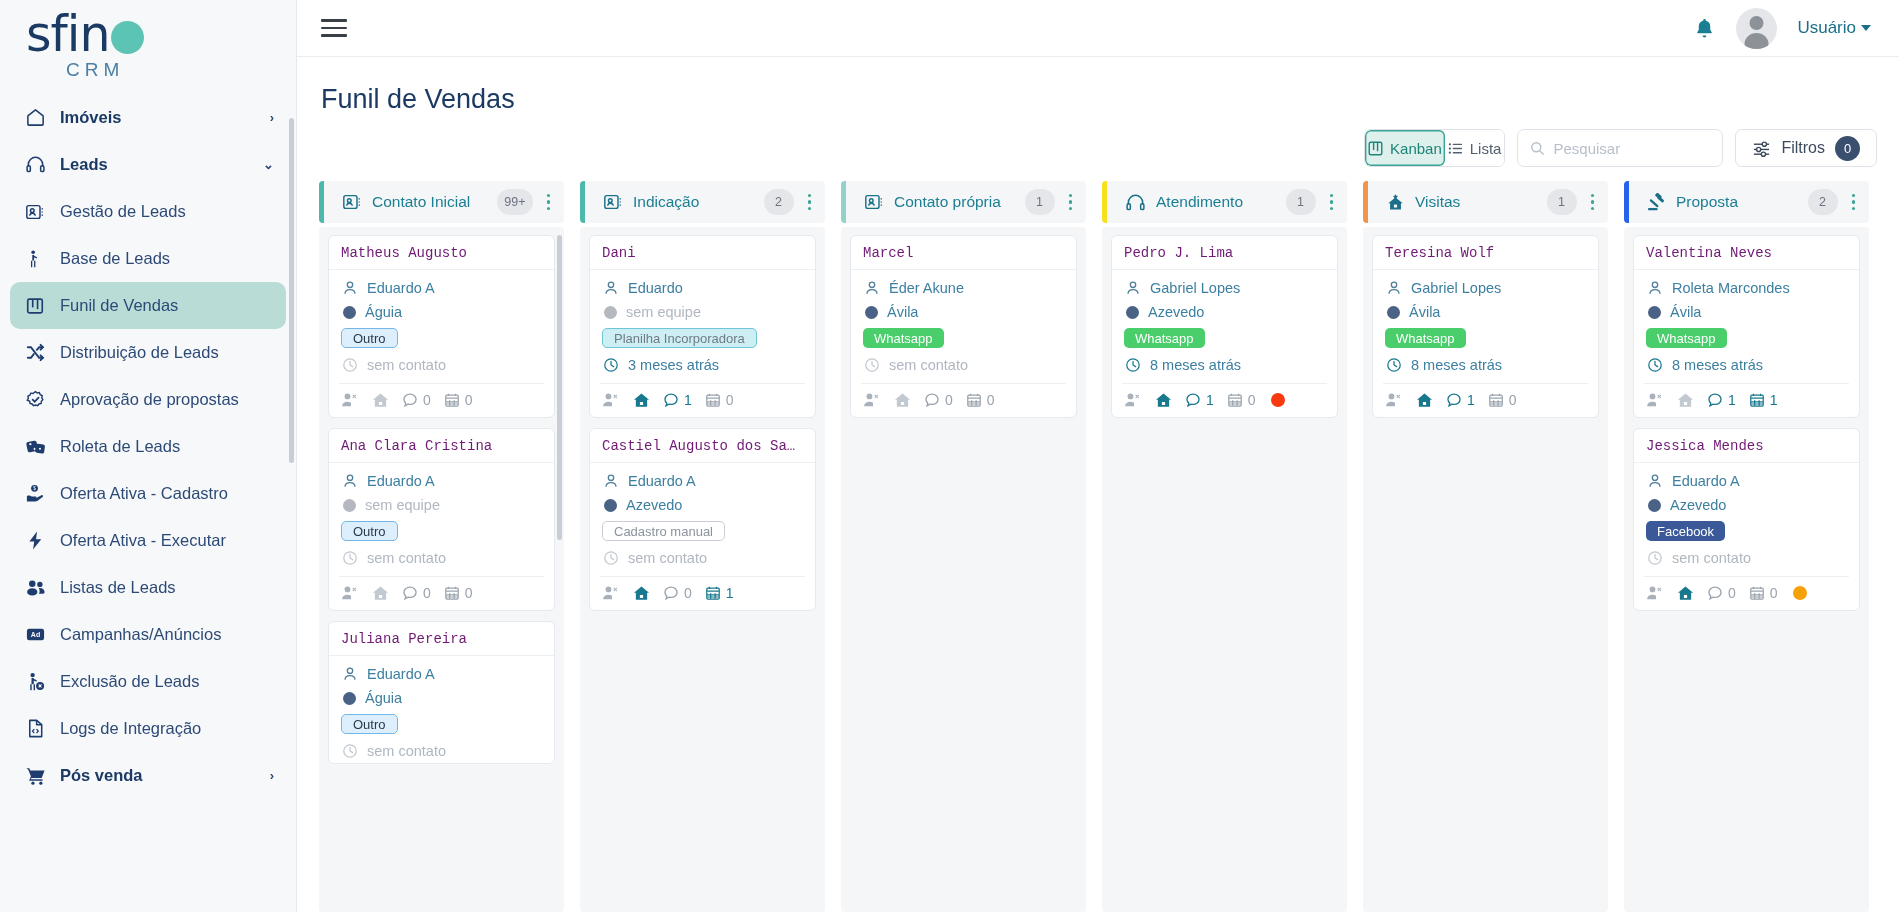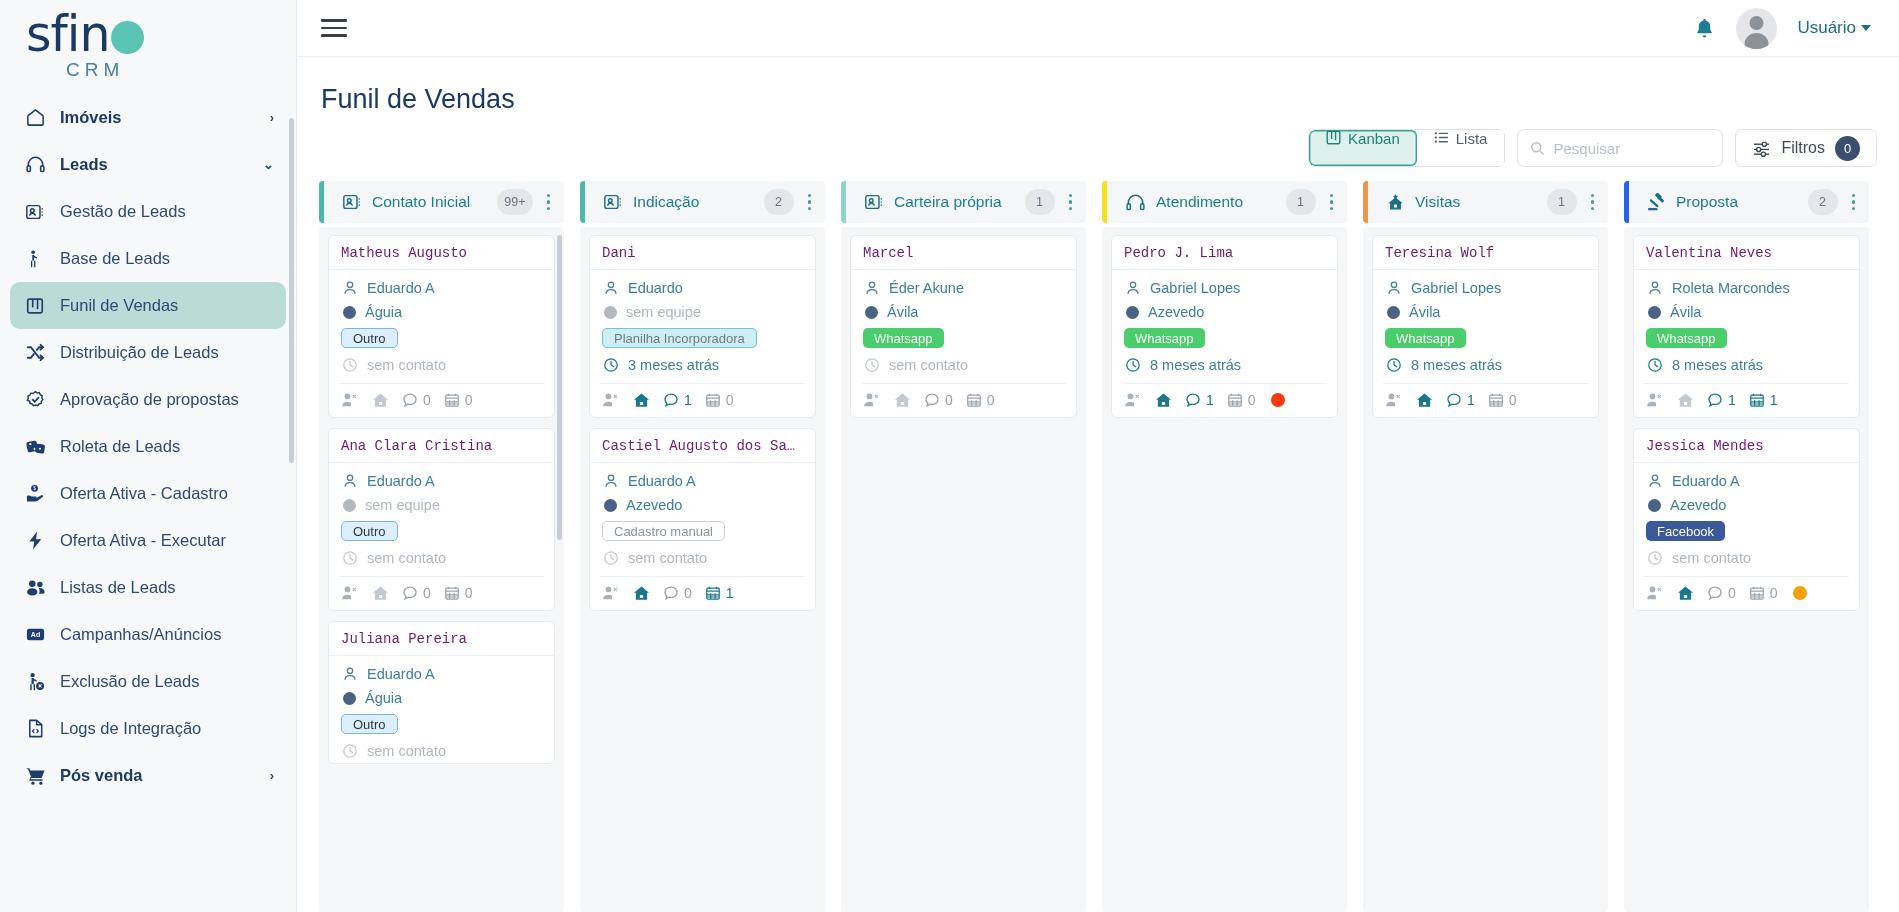--- a/index.html
+++ b/index.html
@@ -78,21 +78,21 @@
   .caret { width: 0; height: 0; border-left: 5px solid transparent; border-right: 5px solid transparent; border-top: 6px solid #1b6f89; }
 
   .content { flex: 1; display: flex; flex-direction: column; overflow: hidden; padding: 0 22px; }
   .page-title { font-size: 27px; color: #1b3a63; font-weight: 400; margin: 27px 0 0 0; padding-left: 2px;}
 
   .toolbar { display: flex; justify-content: flex-end; align-items: center; gap: 12px; margin-top: 14px; }
   .seg {
     display: flex; border: 1px solid #dfe3e9; border-radius: 7px; overflow: hidden; background: #fff; height: 38px;
   }
   .seg-btn {
-    display: flex; gap: 7px; padding: 0 17px;
+    display: flex; align-items: center; gap: 7px; padding: 0 3px;
     font-size: 15px; color: #54606f; cursor: pointer; background: #fff;
     border: none; font-family: inherit; height: 100%;
   }
   .seg-btn.active { background: #ddf0ec; color: #1c8579; box-shadow: inset 0 0 0 1.4px #3aa395; border-radius: 6px; }
   .search-box {
     width: 206px; height: 38px; border: 1px solid #dfe3e9; border-radius: 7px;
     display: flex; align-items: center; gap: 8px; padding: 0 12px; background: #fff;
   }
   .search-box input {
     border: none; outline: none; font-size: 15px; color: #2d4a77;
@@ -771,21 +771,21 @@
               <span class="col-icon">
                 <svg width="20" height="20" viewBox="0 0 22 22" fill="none" stroke="currentColor" stroke-width="1.6">
                   <rect x="2" y="4" width="14.5" height="14" rx="2"></rect>
                   <circle cx="8" cy="9.5" r="2"></circle>
                   <path d="M5 15c.5-1.8 1.7-2.6 3.2-2.6S10.9 13.2 11.4 15"></path>
                   <line x1="19" y1="7" x2="19" y2="8.2"></line>
                   <line x1="19" y1="10.4" x2="19" y2="11.6"></line>
                   <line x1="19" y1="13.8" x2="19" y2="15"></line>
                 </svg>
               </span>
-              <span class="col-title">Carteira própria</span>
+              <span class="col-title">Contato própria</span>
               <span class="col-count">1</span>
               <div class="col-menu">
                 <span></span>
                 <span></span>
                 <span></span>
               </div>
             </div>
             <div class="col-body">
               <div class="card">
                 <div class="card-head">Marcel</div>

